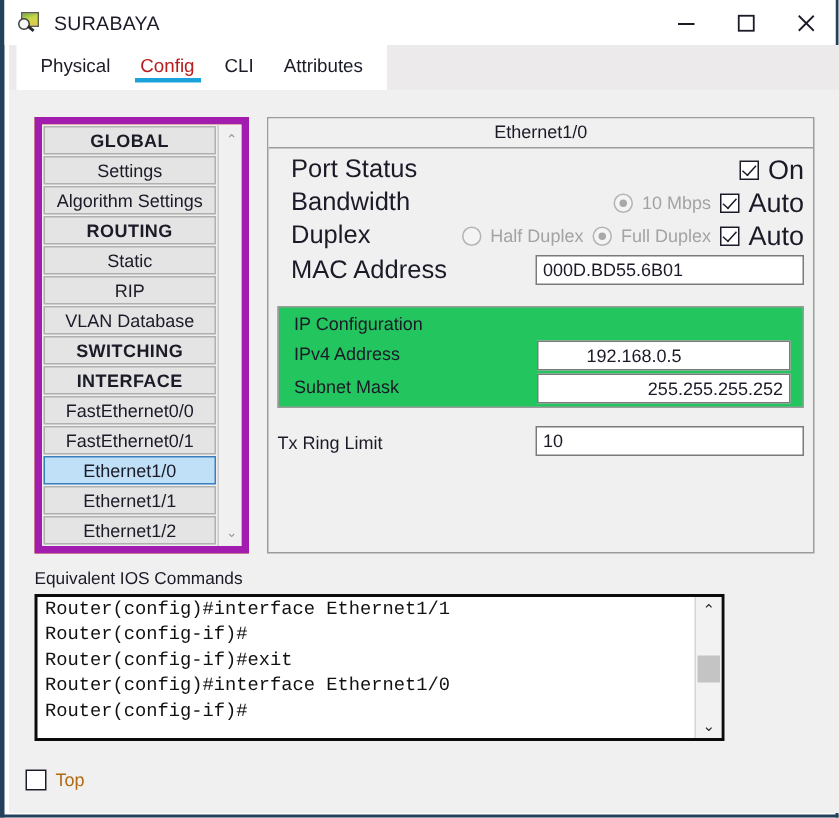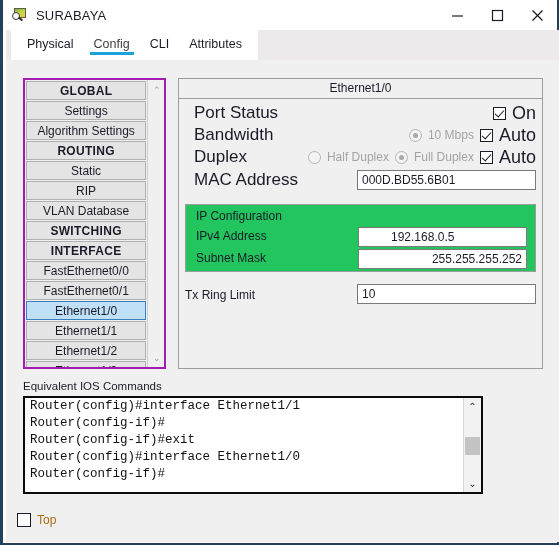--- a/index.html
+++ b/index.html
@@ -59,34 +59,34 @@
   .tabs{
     position:absolute;left:5px;top:0px;height:30px;
     background:#ffffff;
     display:flex;align-items:flex-start;
     padding:0 6px;
   }
   .tab{
     padding:7px 10px 0 10px;font-size:12.5px;color:#1b1b28;
     height:30px;box-sizing:border-box;position:relative;
   }
-  .tab.active{color:#404040;}
+  .tab.active{color:#b91c1c;}
   .tab.active .tab-underline{
     position:absolute;left:6px;right:6px;bottom:5px;height:3px;background:#1aa3db;
   }
   
   .body-area{
     position:absolute;left:3px;top:60px;width:554px;height:482px;
     background:#f0f0f0;
   }
   
   .sidebar{
     position:absolute;left:17px;top:18px;width:143px;height:291px;
     background:#eab308;
-    border:2px solid #a21caf;
+    border:5px solid #a21caf;
     box-sizing:border-box;
     display:flex;
   }
   .sb-list{
     width:124px;height:100%;box-sizing:border-box;
     padding:1px 1px 0 1px;
     background:#f0f0f0;
     overflow:hidden;
   }
   .sb-item{

